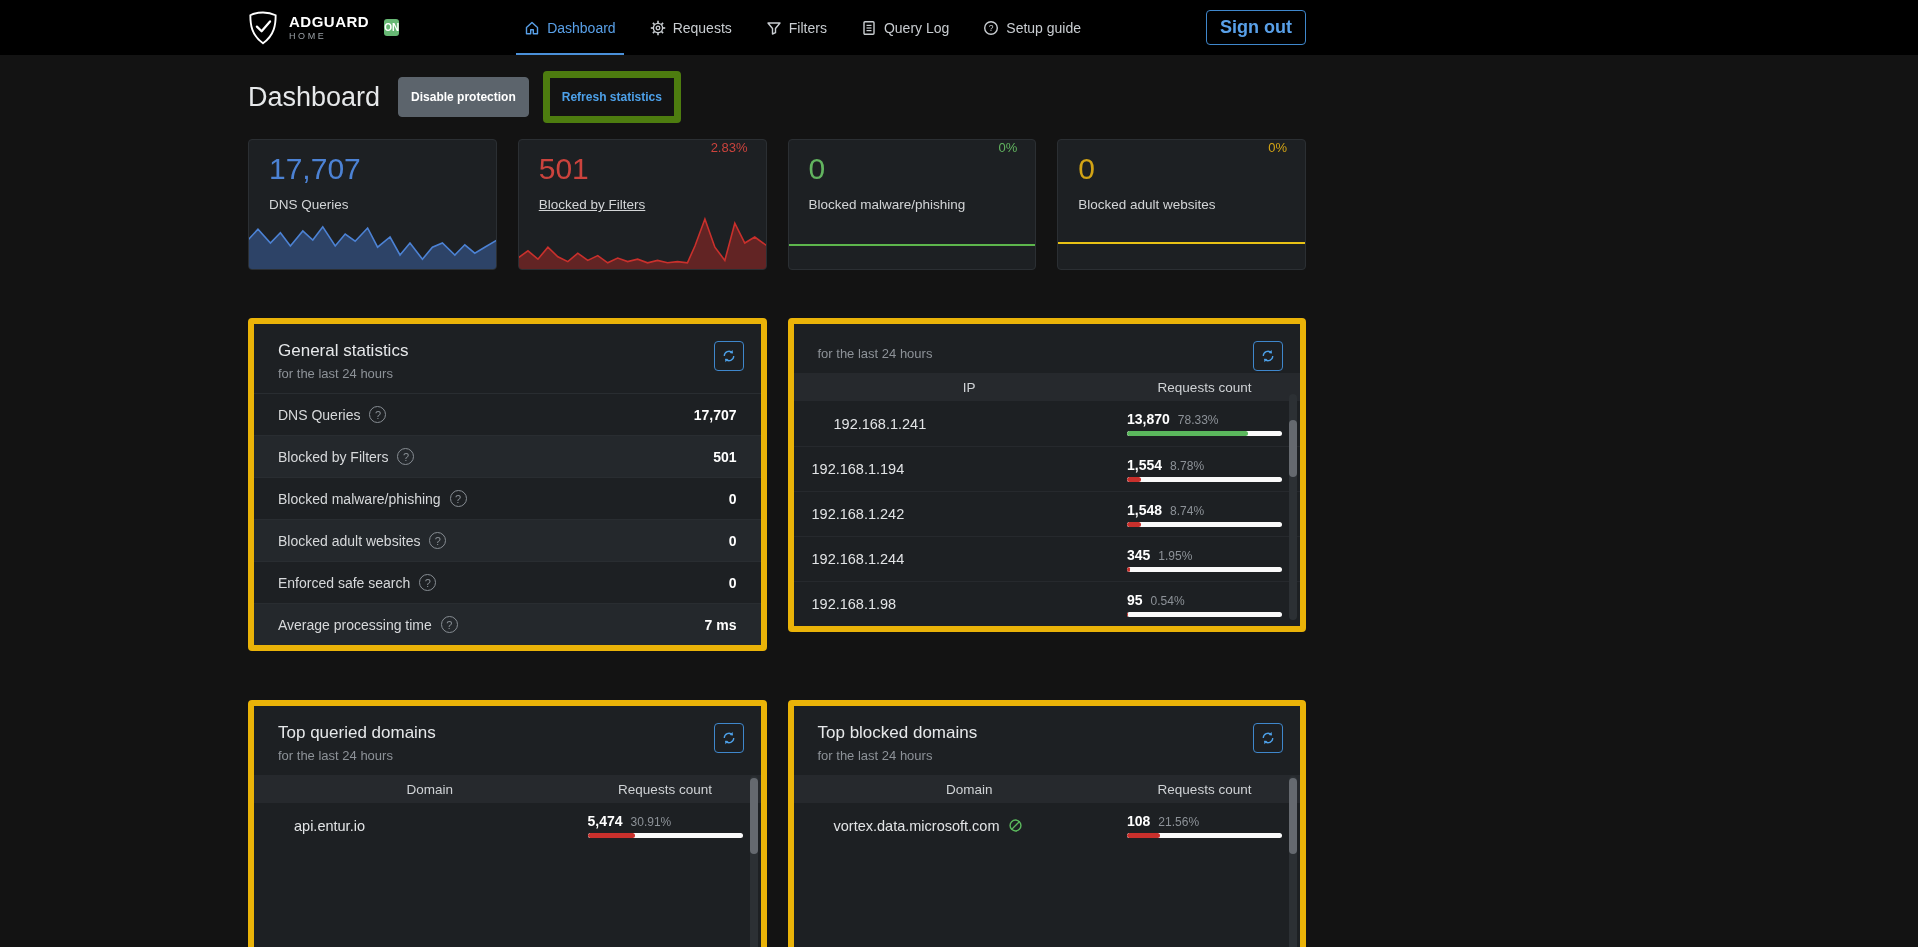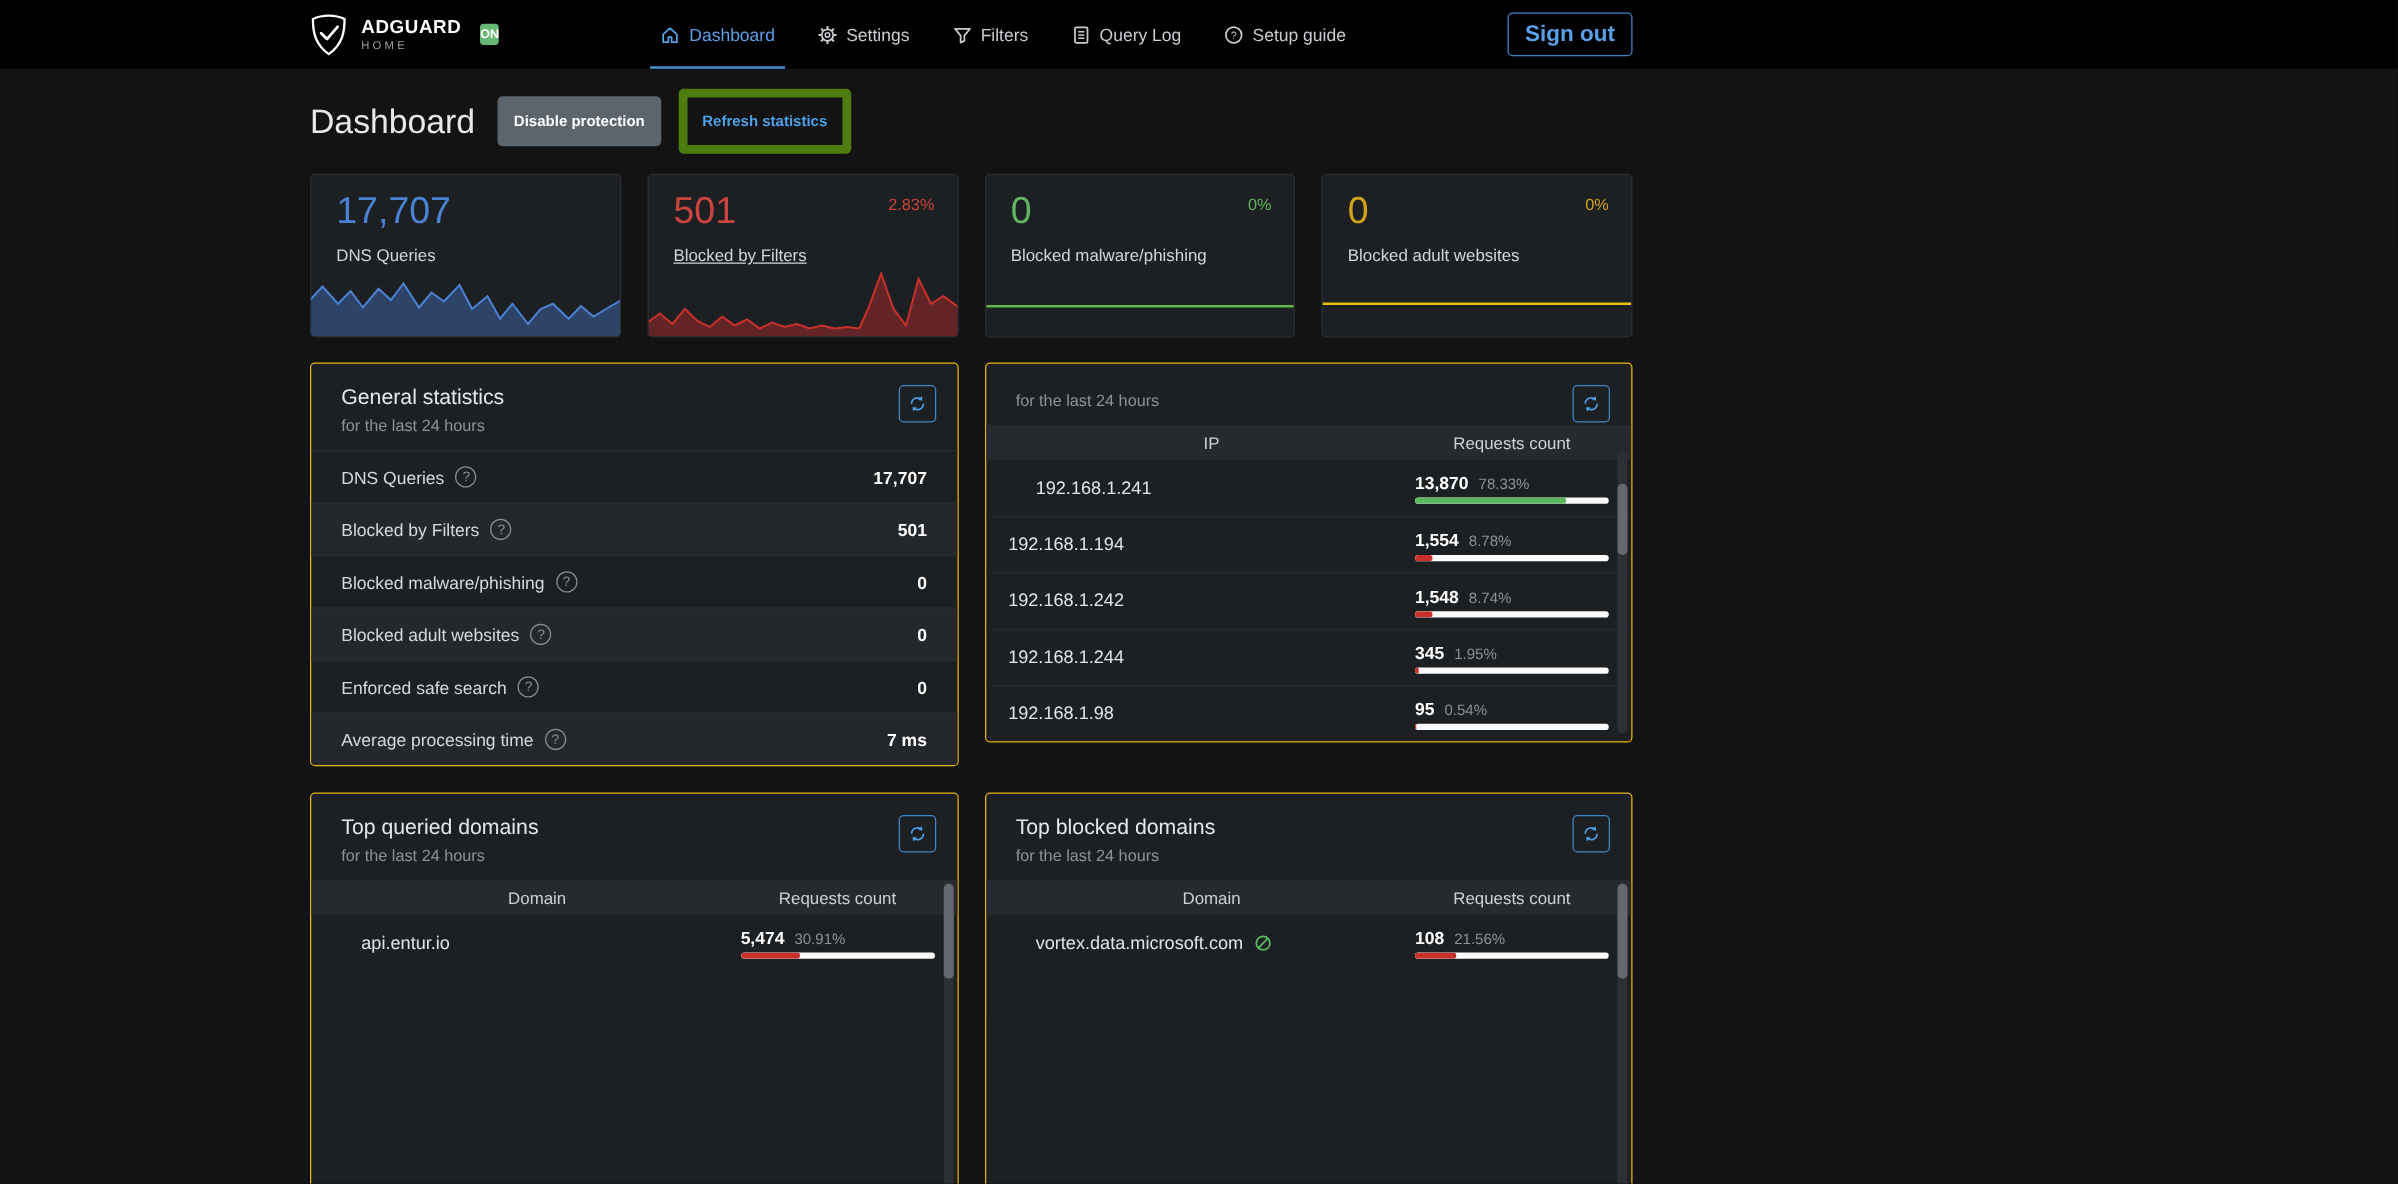--- a/index.html
+++ b/index.html
@@ -31,30 +31,30 @@
   .btn { font-family:inherit; font-size:12px; font-weight:bold; border-radius:4px; padding:12px 12px; cursor:pointer; }
   .btn-gray { background:#5c646c; border:1px solid #5c646c; color:#fff; }
   .btn-outline { background:transparent; border:7px solid #4d7c0f; color:#4da0e8; margin-left:-4px; }
 
   
   .stat-grid { display:grid; grid-template-columns:repeat(4,1fr); gap:21px; margin-top:24px; }
   .stat-card { position:relative; height:131px; background:#1d2023; border:1px solid #2b2f33; border-radius:4px; overflow:hidden; }
   .stat-val { position:absolute; top:12px; left:20px; font-size:30px; }
   .stat-label { position:absolute; top:57px; left:20px; font-size:13.5px; color:#d3d5d7; }
   .stat-label.link { text-decoration:underline; cursor:pointer; }
-  .stat-pct { position:absolute; top:16px; right:18px; font-size:13px; }
+  .stat-pct { position:absolute; top:0; right:18px; font-size:13px; }
   .spark { position:absolute; left:-1px; right:-1px; bottom:-1px; width:101%; height:60px; display:block; }
   .spark polyline { fill:none; stroke-width:1.6; vector-effect:non-scaling-stroke; }
   .flat-line { position:absolute; left:0; right:0; height:2px; }
   .flat-a { bottom:23px; } .flat-b { bottom:25px; }
 
   
   .grid-2 { display:grid; grid-template-columns:1fr 1fr; gap:21px; margin-top:20px; align-items:start; }
   .bottom-grid { margin-top:21px; }
-  .card { position:relative; background:#1d2023; border:1px solid #eab308; border-radius:4px; overflow:hidden; }
+  .card { position:relative; background:#1d2023; border:6px solid #eab308; border-radius:4px; overflow:hidden;margin-top:28px; }
   .card-tall { height:480px; }
   .card-head { position:relative; padding:17px 24px 12px; }
   .card-title { color:#e6e8ea; font-size:17px; }
   .card-sub { color:#8d9298; font-size:13px; margin-top:5px; }
   .refresh-btn { position:absolute; top:17px; right:17px; width:30px; height:30px; border:1px solid #3f87cc; border-radius:4px;
     background:transparent; color:#4da0e8; display:flex; align-items:center; justify-content:center; cursor:pointer; }
   .refresh-btn svg { width:14px; height:14px; }
 
   
   .stat-row { height:42px; display:flex; align-items:center; padding:0 24px; font-size:14px; color:#d7d9db; border-top:1px solid #292d31; }
@@ -119,21 +119,21 @@
               <line x1="8" y1="0.8" x2="8" y2="3.2"></line>
                 <line x1="8" y1="12.8" x2="8" y2="15.2"></line>
               <line x1="0.8" y1="8" x2="3.2" y2="8"></line>
                 <line x1="12.8" y1="8" x2="15.2" y2="8"></line>
               <line x1="2.9" y1="2.9" x2="4.6" y2="4.6"></line>
                 <line x1="11.4" y1="11.4" x2="13.1" y2="13.1"></line>
               <line x1="2.9" y1="13.1" x2="4.6" y2="11.4"></line>
                 <line x1="11.4" y1="4.6" x2="13.1" y2="2.9"></line>
             </g>
           </svg>
-          <span>Settings</span>
+          <span>Requests</span>
         </div>
         <div class="nav-item">
           <svg viewBox="0 0 16 16">
               <path d="M2 3h12L9.5 8.5v4.2L6.5 14V8.5z" fill="none" stroke="currentColor" stroke-width="1.4" stroke-linejoin="round"></path>
             </svg>
           <span>Filters</span>
         </div>
         <div class="nav-item">
           <svg viewBox="0 0 16 16">
             <rect x="3" y="1.8" width="10" height="12.4" rx="1" fill="none" stroke="currentColor" stroke-width="1.4"></rect>

